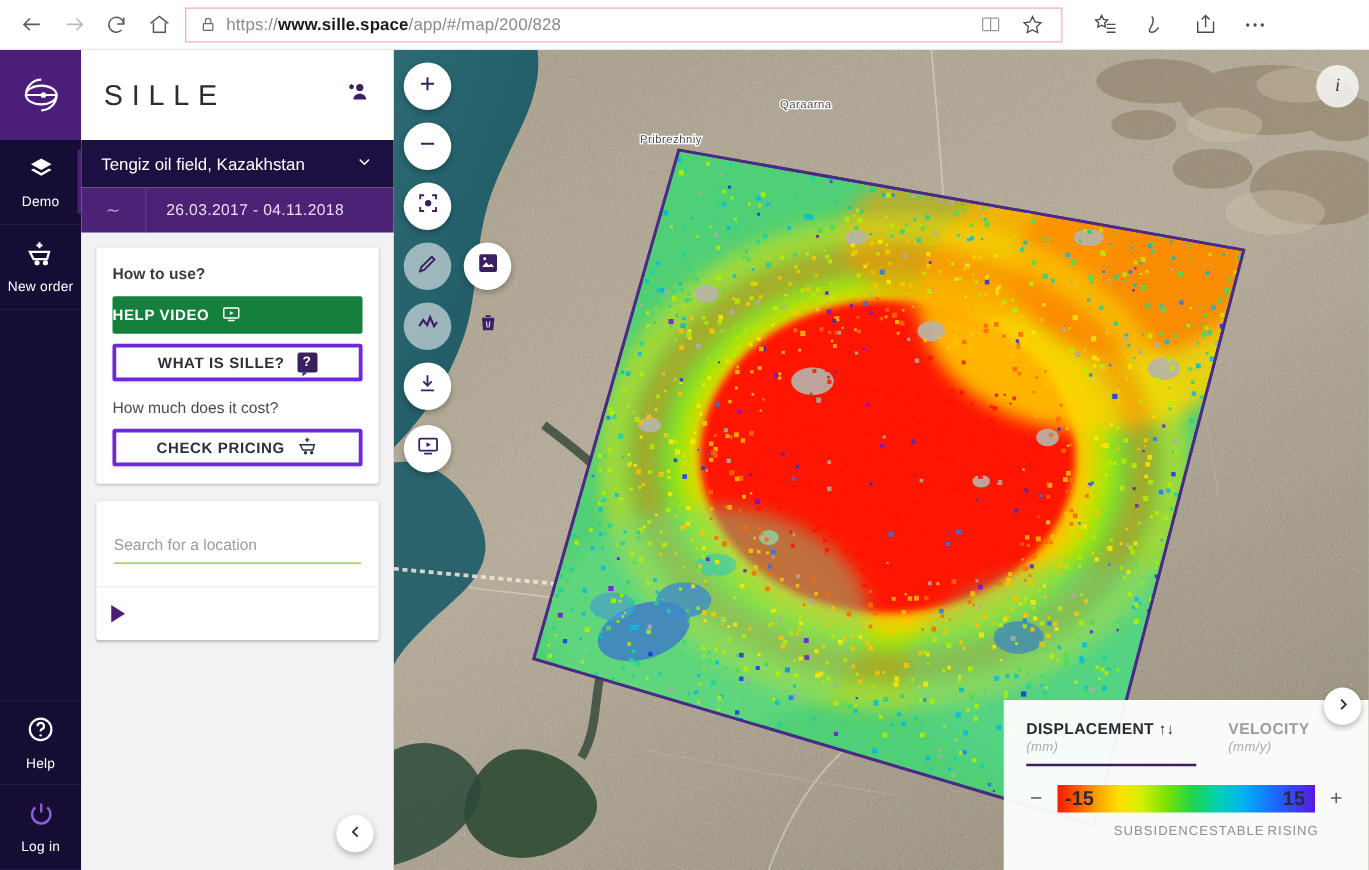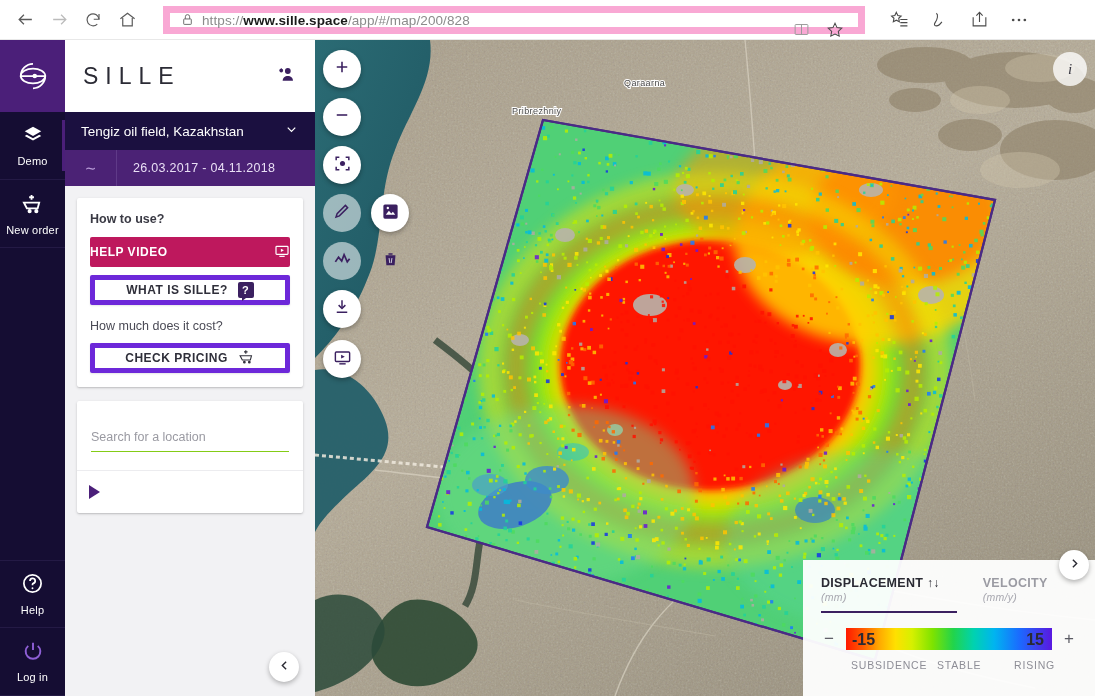--- a/index.html
+++ b/index.html
@@ -15,23 +15,23 @@
     background: #ffffff; display: flex; align-items: center;
     border-bottom: 1px solid #e8e8e8;
   }
   .nav-btn {
     width: 34px; height: 34px; display: flex; align-items: center;
     justify-content: center; color: #5a5a5a; flex: none;
   }
   .nav-btn.first { margin-left: 8px; }
   .nav-btn.dim { color: #bbbbbb; }
   .url-wrap {
-    flex: none; width: 702px; height: 28px; margin-left: 19px;
-    border: 7px solid #f9a8d4; background: #fff; display: flex;
-    align-items: flex-start; padding: 0 6px;
+    flex: none; width: 702px; height: 28px; margin-left: 4px;
+    border: 1px solid #f9a8d4; background: #fff; display: flex;
+    align-items: center; padding: 0 6px;
   }
   .lock-ico { width: 22px; display: flex; justify-content: center; color: #6b6b6b; }
   .url-text {
     font-size: 13.5px; color: #8b8b8b; white-space: nowrap; overflow: hidden;
     flex: 1; padding-left: 4px; letter-spacing: .1px;
   }
   .url-text b { color: #1a1a1a; font-weight: 700; }
   .url-right { display: flex; align-items: center; margin-left: auto; }
   .right-icons { display: flex; align-items: center; margin-left: 14px; }
   .right-icons .nav-btn { width: 40px; }
@@ -97,29 +97,29 @@
   }
   .orbit-btn {
     height: 34px; display: flex; align-items: center; justify-content: center;
     gap: 10px; font-size: 12.5px; font-weight: 700; color: #3b2060;
     letter-spacing: .6px;
   }
   .howto { padding: 14px 13px 14px 13px; }
   .howto .q { font-size: 12.5px; color: #3a3a44; font-weight: 700; margin-bottom: 11px; }
   .howto .q2 { font-size: 12.5px; color: #4a4a55; margin: 14px 0 10px 0; font-weight: 400; }
   .btn-solid {
-    height: 30px; background: #be185d; color: #ffffff; display: flex;
-    align-items: center; justify-content: space-between; gap: 10px;
+    height: 30px; background: #15803d; color: #ffffff; display: flex;
+    align-items: center; justify-content: flex-start; gap: 10px;
     font-size: 12px; font-weight: 700; letter-spacing: .5px; border-radius: 2px;
   }
   .btn-outline {
     height: 30px; background: #ffffff; color: #2f2f3a; display: flex;
     align-items: center; justify-content: center; gap: 10px;
     font-size: 12px; font-weight: 700; letter-spacing: .5px; border-radius: 2px;
-    border: 5px solid #6d28d9; margin-top: 8px;
+    border: 3px solid #6d28d9; margin-top: 8px;
     box-shadow: 0 1px 2px rgba(0,0,0,.10);
   }
   .badge-sq {
     width: 16px; height: 16px; background: #3b2060; color: #fff;
     border-radius: 2px; font-size: 11px; font-weight: 700;
     display: flex; align-items: center; justify-content: center; position: relative;
   }
   .badge-sq::after {
     content: ""; position: absolute; bottom: -3px; left: 4px;
     border-left: 4px solid #3b2060; border-bottom: 3px solid transparent;
@@ -193,21 +193,21 @@
     background: linear-gradient(to right,
       #ff1a00 0%, #ff5a00 8%, #ffa800 16%, #ffe000 24%,
       #d6f000 32%, #7ee300 42%, #22d44a 52%,
       #00d2b0 62%, #00b4f0 72%, #1a6cff 84%, #5a18e0 100%);
   }
   .lg-val { position: absolute; top: 3px; font-size: 16px; font-weight: 700; color: #2a2a33; }
   .lg-val.lo { left: 6px; }
   .lg-val.hi { right: 8px; }
   .lg-names { display: flex; margin-top: 9px; padding: 0 22px 0 30px; }
   .lg-names span { font-size: 10.5px; color: #8d8d96; letter-spacing: .8px; }
-  .lg-names span:nth-child(1) { flex: 1; text-align: center; }
+  .lg-names span:nth-child(1) { flex: 1; text-align: center; margin-left: 40px; }
   .lg-names span:nth-child(2) { flex: 1; text-align: center; }
   .lg-names span:nth-child(3) { flex: 1; text-align: right; }
 </style>
 </head>
 <body>
 
 <div class="browser-bar">
   <div class="nav-btn first">
     <svg width="19" height="19" viewBox="0 0 24 24" fill="none" stroke="currentColor" stroke-width="1.6">
       <path d="M20 12H4M10 6l-6 6 6 6"></path>

